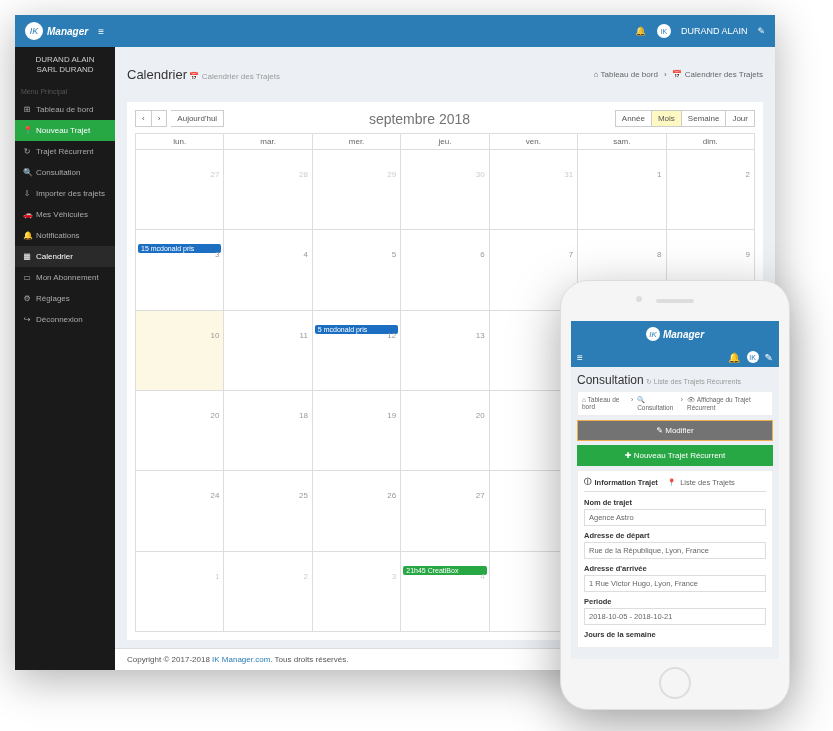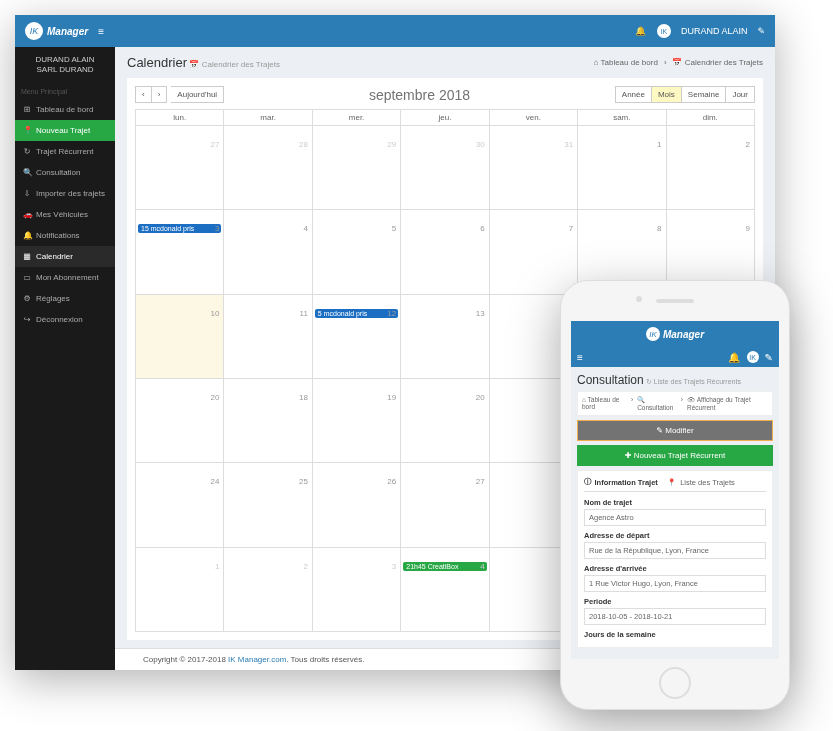--- a/index.html
+++ b/index.html
@@ -12,41 +12,41 @@
 .topbar-icon{opacity:0.9}
 .body-wrap{flex:1;display:flex;overflow:hidden}
 .sidebar{width:100px;background:#1a1a1a;color:#999;font-size:8px;display:flex;flex-direction:column}
 .user-block{padding:8px 6px;text-align:center;font-size:8px;color:#ccc;line-height:1.3}
 .menu-section{color:#555;font-size:7px;padding:4px 6px}
 .menu-item{padding:6px 8px;display:flex;align-items:center;gap:5px;color:#aaa;font-size:8px;cursor:pointer}
 .menu-item.active-blue{background:#2a2a2a;color:#fff}
 .menu-item.active-green{background:#28a745;color:#fff}
 .menu-icon{width:8px;font-size:8px;text-align:center}
 .main{flex:1;background:#ecf0f5;display:flex;flex-direction:column}
-.page-header{padding:8px 12px;display:flex;align-items:center;justify-content:space-between;font-size:9px}
+.page-header{padding:20px 12px;display:flex;align-items:center;justify-content:space-between;font-size:9px}
 .page-title{font-size:13px;color:#333}
 .page-sub{color:#999;font-size:8px}
 .breadcrumb{color:#666;font-size:8px;display:flex;gap:6px}
 .cal-wrap{margin:0 12px 8px;background:#fff;padding:8px;flex:1;display:flex;flex-direction:column}
 .cal-toolbar{display:flex;align-items:center;justify-content:space-between;margin-bottom:6px}
 .btn-group{display:flex}
 .btn{border:1px solid #ccc;background:#fff;padding:3px 6px;font-size:8px;color:#555;cursor:pointer}
 .btn+.btn{border-left:none}
 .btn.active{background:#fef9c3}
 .cal-title{font-size:14px;color:#737373}
 .cal-table{width:100%;border-collapse:collapse;flex:1;table-layout:fixed}
 .cal-table th{border:1px solid #ddd;padding:3px;font-size:8px;color:#666;font-weight:normal;background:#fff}
 .cal-table td{border:1px solid #ddd;height:58px;vertical-align:top;padding:2px;font-size:8px;color:#999;position:relative}
 .cal-table td.other{color:#ccc}
-.cal-table td .num{position:absolute;top:14px;right:4px}
+.cal-table td .num{position:absolute;top:20px;right:4px}
 .cal-table td.today{background:#fcf8e3}
 .event{font-size:7px;color:#fff;padding:1px 3px;margin-top:12px;border-radius:2px;white-space:nowrap;overflow:hidden}
 .event.blue{background:#1b6ec2}
 .event.green{background:#28a745}
-.footer{padding:6px 28px;background:#fff;border-top:1px solid #ddd;font-size:8px;color:#555}
+.footer{padding:6px 12px;background:#fff;border-top:1px solid #ddd;font-size:8px;color:#555}
 .footer a{color:#2c7db5;text-decoration:none}
 .phone{position:absolute;top:280px;left:560px;width:230px;height:430px;background:#f5f5f5;border-radius:28px;box-shadow:0 15px 50px rgba(0,0,0,0.35);padding:40px 10px 50px;border:1px solid #ddd}
 .phone::before{content:"";position:absolute;top:18px;left:50%;transform:translateX(-50%);width:38px;height:4px;background:#ddd;border-radius:3px}
 .phone::after{content:"";position:absolute;top:15px;left:75px;width:6px;height:6px;background:#ddd;border-radius:50%}
 .home-btn{position:absolute;bottom:10px;left:50%;transform:translateX(-50%);width:32px;height:32px;border:2px solid #ddd;border-radius:50%}
 .phone-screen{width:100%;height:100%;background:#ecf0f5;overflow:hidden;font-size:8px;display:flex;flex-direction:column}
 .p-topbar{background:#2c7db5;color:#fff;padding:6px;text-align:center;font-size:10px;font-weight:bold;font-style:italic;display:flex;align-items:center;justify-content:center;gap:3px}
 .p-topbar .logo-badge{width:14px;height:14px;font-size:8px}
 .p-toolbar{background:#2c7db5;display:flex;align-items:center;padding:4px 6px;gap:6px;color:#fff;font-size:10px;justify-content:space-between}
 .p-toolbar .right{display:flex;gap:6px;align-items:center}

